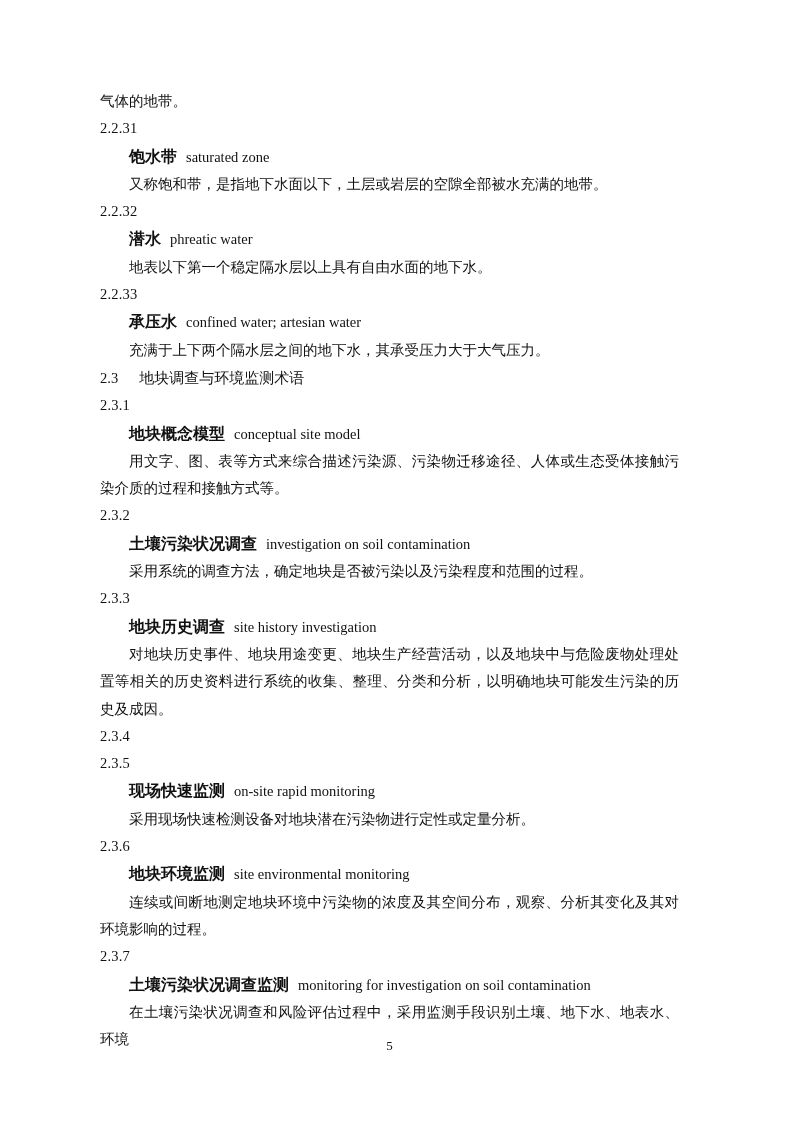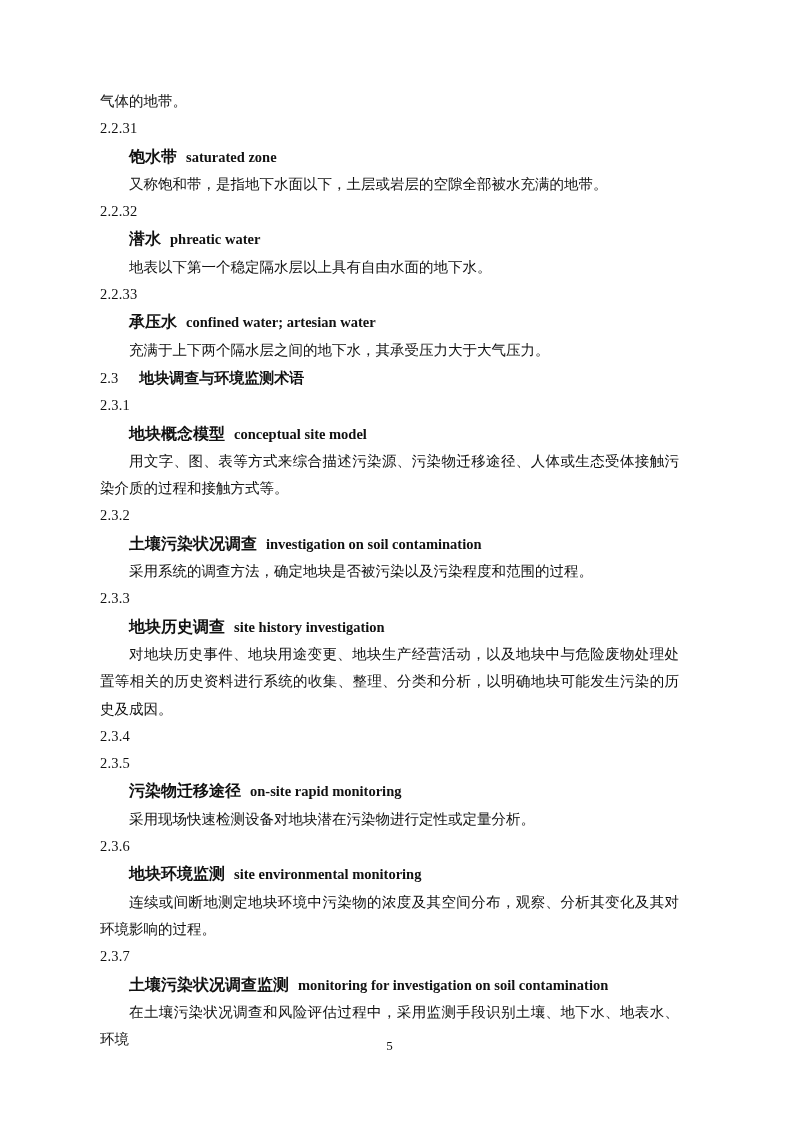--- a/index.html
+++ b/index.html
@@ -38,42 +38,42 @@
     text-indent: 29px;
     white-space: nowrap;
   }
   .term-zh {
     font-family: "Liberation Sans", "DejaVu Sans", sans-serif;
     font-weight: bold;
     font-size: 16px;
   }
   .term-en {
     font-family: "Liberation Serif", "DejaVu Serif", serif;
-    font-weight: bold;
+    font-weight: normal;
     margin-left: 9px;
   }
   
   .def-para {
     text-indent: 29px;
     text-align: justify;
   }
   
   .section-heading {
     margin: 0;
     font-size: 14.5px;
     font-weight: normal;
     line-height: 27.3px;
   }
   .section-heading .sh-num {
     font-family: "Liberation Serif", "DejaVu Serif", serif;
     text-align: center;
   }
   .section-heading .sh-title {
     font-family: "Liberation Sans", "DejaVu Sans", sans-serif;
-    font-weight: bold;
+    font-weight: normal;
     font-size: 15px;
     margin-left: 21px;
   }
   .page-number {
     position: absolute;
     top: 1036px;
     left: 0;
     width: 100%;
     text-align: center;
     font-size: 13px;
@@ -143,21 +143,21 @@
     <p class="def-para">对地块历史事件、地块用途变更、地块生产经营活动，以及地块中与危险废物处理处置等相关的历史资料进行系统的收集、整理、分类和分析，以明确地块可能发生污染的历史及成因。</p>
   </div>
 
   <div class="entry">
     <p class="entry-num">2.3.4</p>
   </div>
 
   <div class="entry">
     <p class="entry-num">2.3.5</p>
     <p class="term-line">
-      <span class="term-zh">污染物迁移途径</span><span class="term-en">on-site rapid monitoring</span>
+      <span class="term-zh">现场快速监测</span><span class="term-en">on-site rapid monitoring</span>
     </p>
     <p class="def-para">采用现场快速检测设备对地块潜在污染物进行定性或定量分析。</p>
   </div>
 
   <div class="entry">
     <p class="entry-num">2.3.6</p>
     <p class="term-line">
       <span class="term-zh">地块环境监测</span><span class="term-en">site environmental monitoring</span>
     </p>
     <p class="def-para">连续或间断地测定地块环境中污染物的浓度及其空间分布，观察、分析其变化及其对环境影响的过程。</p>

